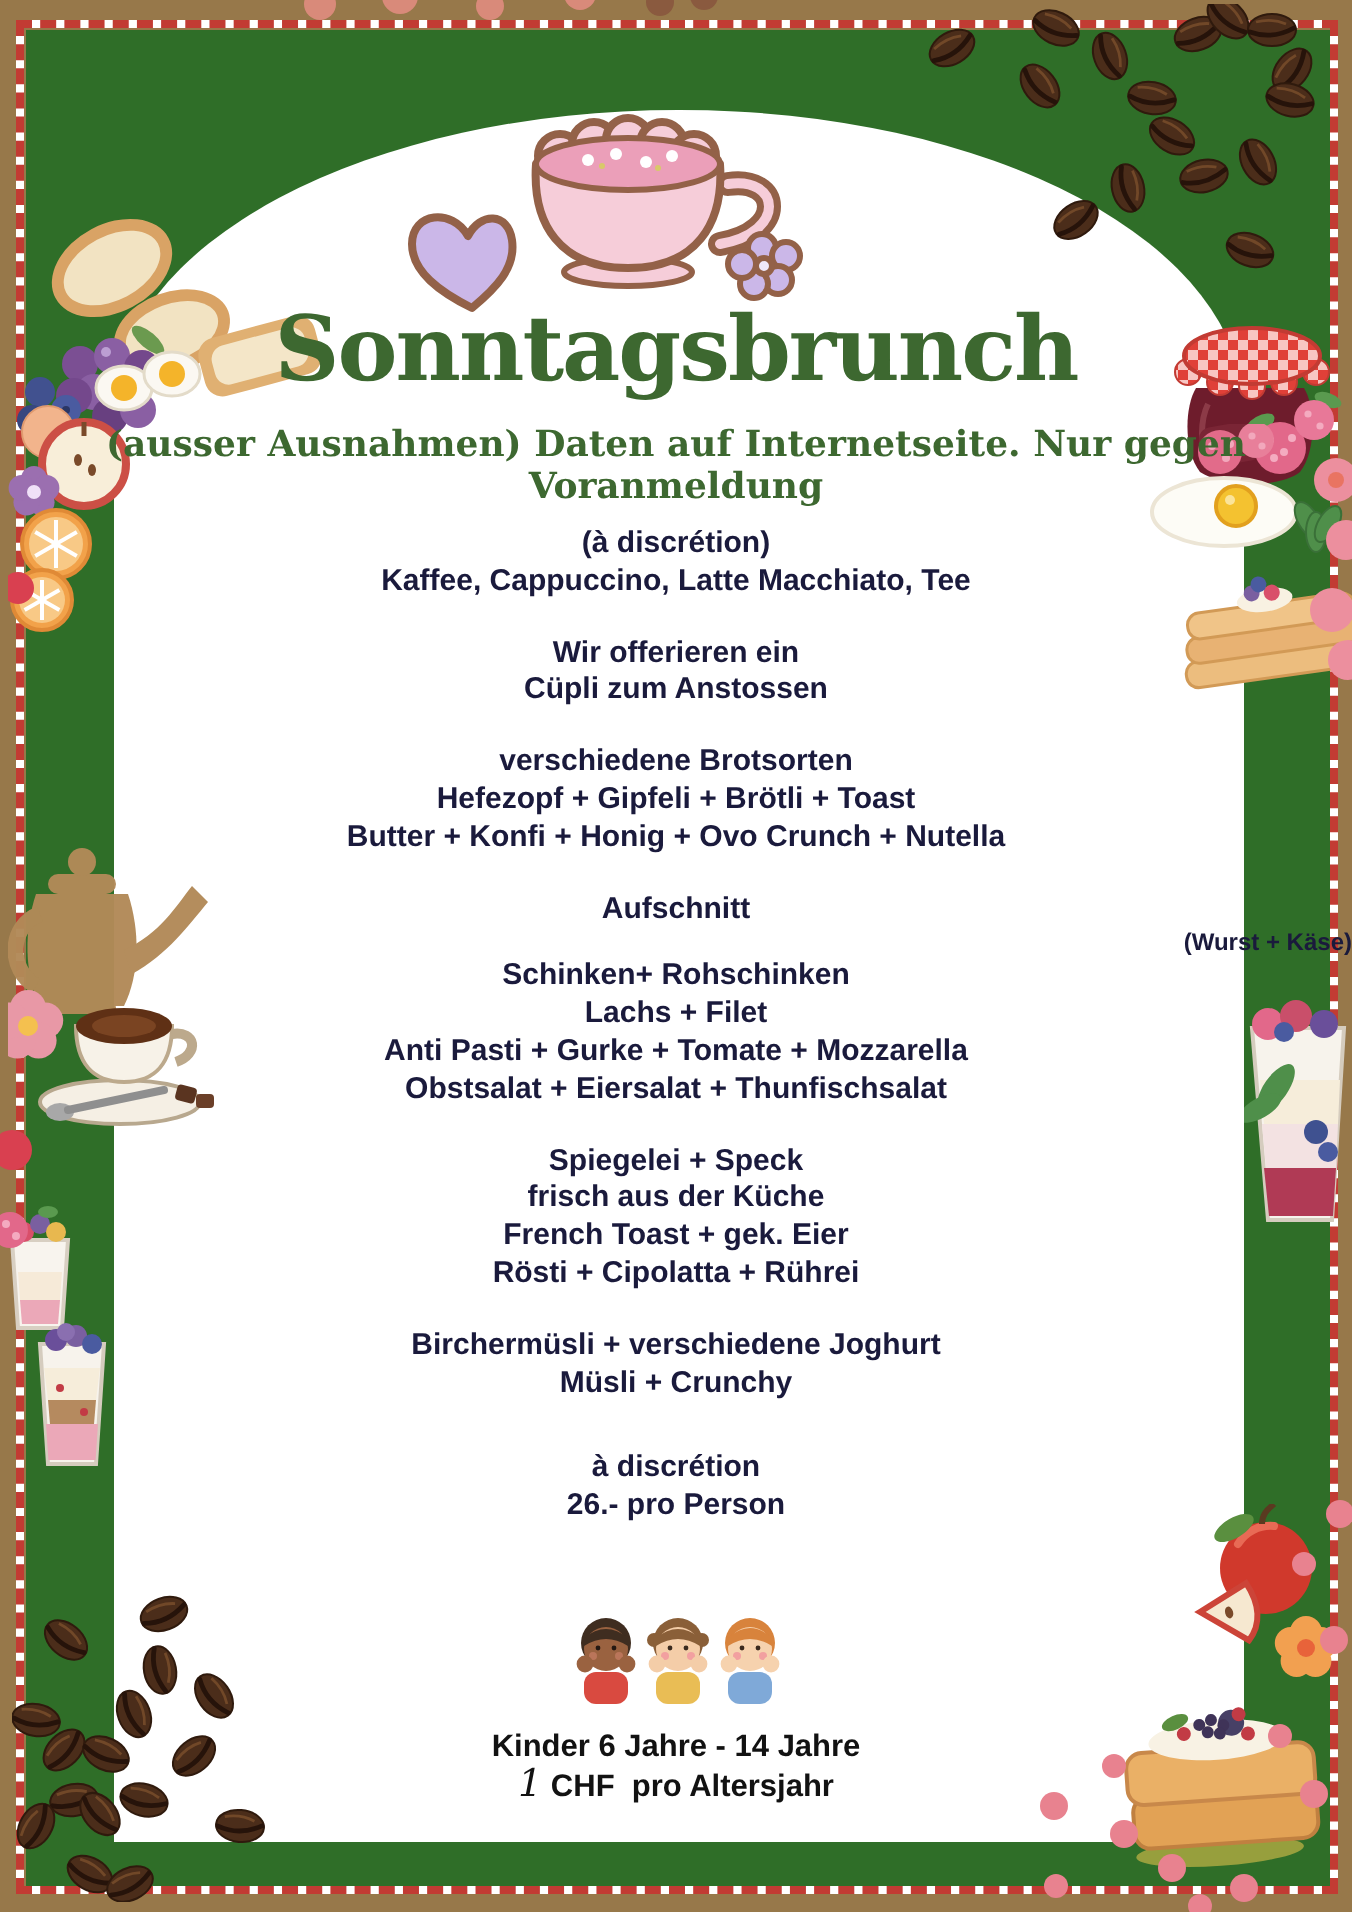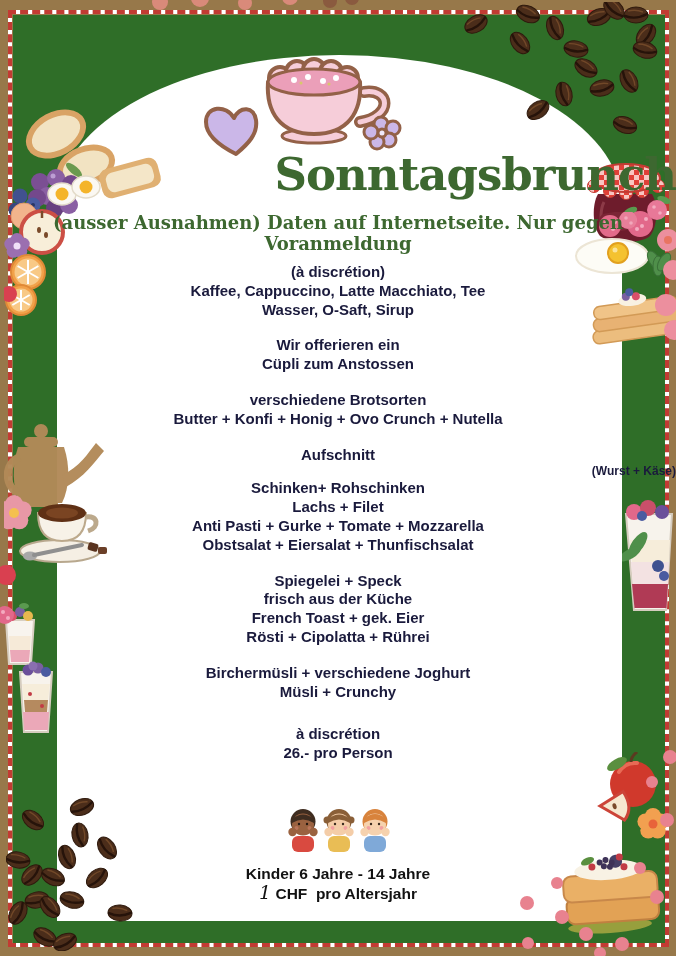--- a/index.html
+++ b/index.html
@@ -7,21 +7,21 @@
   .poster{position:relative;width:676px;height:956px;background:#97784a;overflow:hidden;}
   .frame-white{position:absolute;left:8px;top:10px;right:7px;bottom:9px;border:4.5px solid #ffffff;}
   .frame-dash{position:absolute;left:8px;top:10px;right:7px;bottom:9px;border:4.5px dashed #c23b33;}
   .green-bg{position:absolute;left:12.5px;top:14.5px;right:11.5px;bottom:13.5px;background:#2f6e28;}
   .arch{position:absolute;left:57px;top:55px;width:565px;height:866px;background:#ffffff;
         border-radius:282px 282px 0 0 / 150px 150px 0 0;}
   .deco{position:absolute;pointer-events:none;}
   .content{position:absolute;left:0;top:0;width:676px;height:956px;text-align:center;}
   .title{position:absolute;left:0;right:0;top:148px;margin:0;
          font-family:"DejaVu Serif",serif;font-weight:700;font-size:45px;letter-spacing:-1px;
-         color:#3d6830;text-align:right;}
+         color:#3d6830;}
   .subtitle{position:absolute;left:0;right:0;top:212px;
             font-family:"DejaVu Serif",serif;font-weight:700;font-size:18px;color:#3d6830;}
   .menu{position:absolute;left:0;right:0;top:263px;color:#1a1a3c;}
   .menu-section{margin-bottom:17px;}
   .menu-section.extra-gap{margin-top:24px;}
   .menu-line{font-weight:bold;font-size:15px;line-height:18.8px;}
   .menu-line.small{font-size:12px;line-height:15px;text-align:right;}
   .footer{position:absolute;left:0;right:0;top:864px;color:#121212;}
   .footer-line{font-weight:bold;font-size:15.5px;line-height:19px;white-space:pre;}
   .script-one{font-family:"DejaVu Serif",serif;font-style:italic;font-weight:400;font-size:19px;}
@@ -445,28 +445,28 @@
       <circle cx="98.5" cy="26" r="4.2" fill="#f6d2ae"></circle>
   </svg>
 
   <div class="content">
     <h1 class="title">Sonntagsbrunch</h1>
     <div class="subtitle">(ausser Ausnahmen) Daten auf Internetseite. Nur gegen Voranmeldung</div>
     <div class="menu" id="menu-sections">
         <div class="menu-section">
           <div class="menu-line">(à discrétion)</div>
           <div class="menu-line">Kaffee, Cappuccino, Latte Macchiato, Tee</div>
-          <div class="menu-line">Wasser, O-Saft, Sirup</div>
         </div>
         <div class="menu-section">
           <div class="menu-line">Wir offerieren ein</div>
           <div class="menu-line">Cüpli zum Anstossen</div>
         </div>
         <div class="menu-section">
           <div class="menu-line">verschiedene Brotsorten</div>
+          <div class="menu-line">Hefezopf + Gipfeli + Brötli + Toast</div>
           <div class="menu-line">Butter + Konfi + Honig + Ovo Crunch + Nutella</div>
         </div>
         <div class="menu-section">
           <div class="menu-line">Aufschnitt</div>
           <div class="menu-line small">(Wurst + Käse)</div>
           <div class="menu-line">Schinken+ Rohschinken</div>
           <div class="menu-line">Lachs + Filet</div>
           <div class="menu-line">Anti Pasti + Gurke + Tomate + Mozzarella</div>
           <div class="menu-line">Obstsalat + Eiersalat + Thunfischsalat</div>
         </div>

